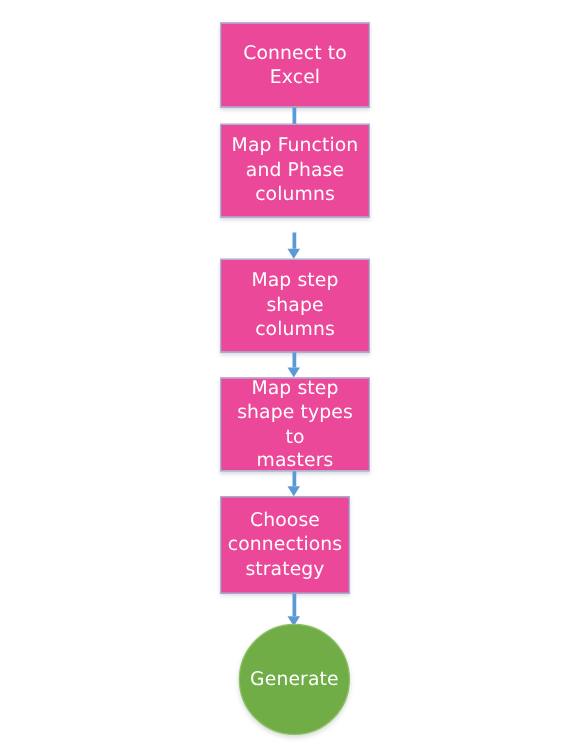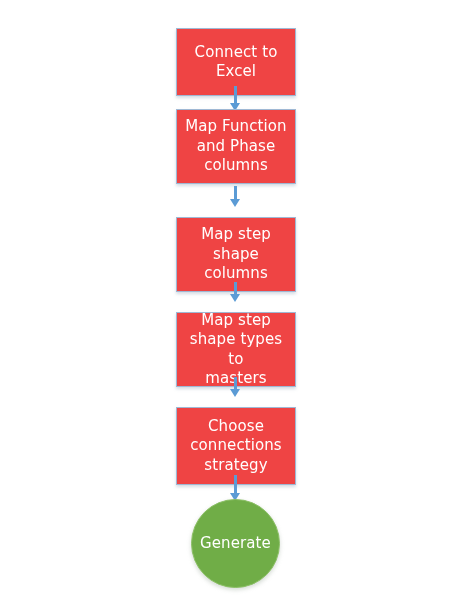--- a/index.html
+++ b/index.html
@@ -30,25 +30,24 @@
     display: flex;
     align-items: center;
     justify-content: center;
     text-align: center;
     color: #ffffff;
     line-height: 1.30;
     letter-spacing: 0.1px;
   }
 
   .node.process {
-    background: #ef4444;
+    background: #ec4899;
     border: 1px solid #9fb8d4;
     box-shadow: 0 2px 3px rgba(150,165,185,0.40);
     font-size: 15px;
-    margin-top: 10px;
   }
 
   .node.terminator {
     background: #70AD47;
     border: 1px solid #8cc066;
     border-radius: 50%;
     box-shadow: 0 2px 4px rgba(150,165,150,0.40);
     font-size: 15px;
     justify-content: center;
   }
@@ -123,21 +122,21 @@
     <span class="node-label">Map step
 shape types to
 masters</span>
   </div>
 
   <div class="connector" style="left:229px; top:377px; width:12px; height:20px;">
     <div class="stem" style="height:12px;"></div>
     <div class="head"></div>
   </div>
 
-  <div class="node process" style="left:176px; top:397px; width:120px; height:78px;">
+  <div class="node process" style="left:176px; top:397px; width:104px; height:78px;">
     <span class="node-label">Choose
 connections
 strategy</span>
   </div>
 
   <div class="connector" style="left:229px; top:475px; width:12px; height:26px;">
     <div class="stem" style="height:18px;"></div>
     <div class="head"></div>
   </div>
 

